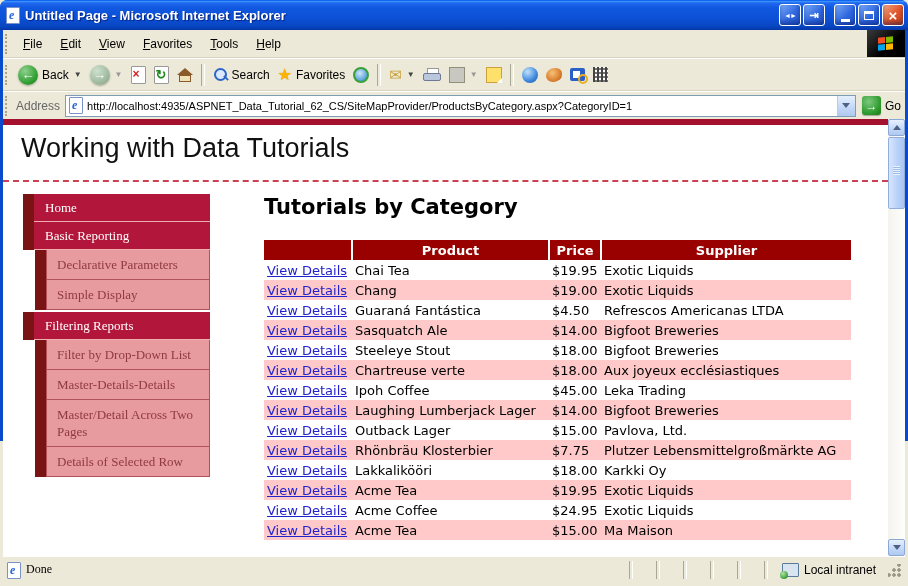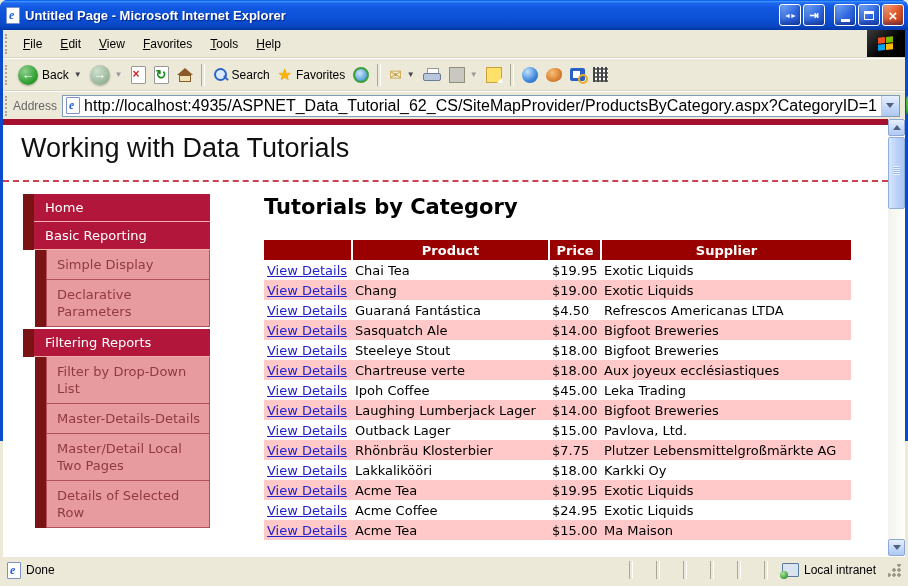--- a/index.html
+++ b/index.html
@@ -70,37 +70,37 @@
   .book::before{content:"";position:absolute;left:3px;top:3px;width:7px;height:7px;background:#fff;}
   .book::after{content:"";position:absolute;right:-3px;bottom:-3px;width:6px;height:6px;border:2px solid #E8B020;border-radius:50%;}
   .matrix{width:15px;height:15px;background:
     repeating-linear-gradient(90deg,#444 0 2px,transparent 2px 4px),
     repeating-linear-gradient(0deg,#777 0 2px,#fff 2px 4px);}
 
   
   .addressbar{height:27px;display:flex;align-items:center;border-top:1px solid #fff;padding-right:4px;font-size:12px;}
   .addr-label{color:#666;margin:0 5px 0 2px;text-align:center;}
   .addr-input{flex:1;height:22px;background:#fff;border:1px solid #7F9DB9;display:flex;align-items:center;padding-left:3px;gap:4px;box-sizing:border-box;}
-  .addr-url{flex:1;font-size:16px;color:#000;white-space:nowrap;overflow:hidden;}
+  .addr-url{flex:1;font-size:11px;color:#000;white-space:nowrap;overflow:hidden;}
   .addr-drop{width:17px;height:20px;background:linear-gradient(180deg,#E6F0FC,#C2D7F8 60%,#AFC8EE);border-left:1px solid #B8CCE8;display:flex;align-items:center;justify-content:center;}
   .tri-down{width:0;height:0;border-left:4px solid transparent;border-right:4px solid transparent;border-top:5px solid #4D6185;}
   .tri-up{width:0;height:0;border-left:4px solid transparent;border-right:4px solid transparent;border-bottom:5px solid #4D6185;}
   .go-box{display:flex;align-items:center;gap:4px;margin-left:6px;}
   .go-btn{width:19px;height:19px;border-radius:3px;display:flex;align-items:center;justify-content:center;color:#fff;font-weight:bold;font-size:12px;
     background:radial-gradient(circle at 35% 30%,#7CC87C,#2D9A2D 65%,#1C741C);box-shadow:0 1px 1px rgba(0,0,0,.3);}
 
   
   .content{flex:1;position:relative;background:#fff;overflow:hidden;}
   .page{position:absolute;left:0;top:0;right:17px;bottom:0;background:#fff;overflow:hidden;}
   .red-top{height:6px;background:#A4112E;}
   .site-header{height:47px;padding:8px 0 0 18px;border-bottom:2px dashed #CC4150;box-sizing:content-box;}
   .site-title{font-size:27px;color:#111;}
 
   .sidebar{position:absolute;left:20px;top:75px;width:187px;font-family:"DejaVu Sans",sans-serif;font-size:13px;}
-  .mi{display:flex;}
+  .mi{display:flex;font-family:Liberation Serif, serif;}
   .mi-accent{width:11px;background:#7A1414;flex:none;}
   .mi-body{flex:1;padding:5px 6px 5px 11px;line-height:17px;}
   .mi.lvl1 .mi-body{background:#B2173B;color:#fff;border-bottom:1px solid #F0AFAF;}
   .mi.lvl2{margin-left:12px;}
   .mi.lvl2 .mi-body{background:#E89B9E;color:#8E3A40;border:1px solid #B0515B;border-top:none;padding:6px 6px 6px 10px;}
   .mi.lvl2 + .mi.lvl1{margin-top:2px;}
 
   .main{position:absolute;left:261px;top:76px;right:18px;font-family:"DejaVu Sans",sans-serif;}
   .page-heading{font-size:21px;font-weight:bold;color:#000;margin:0 0 21px 0;font-family:"DejaVu Sans",sans-serif;}
   table.products{border-collapse:collapse;width:587px;font-size:13px;table-layout:fixed;}
@@ -117,21 +117,21 @@
   .sb-btn{position:absolute;left:0;width:17px;height:17px;box-sizing:border-box;border:1px solid #8CA8D8;border-radius:2px;
     background:linear-gradient(180deg,#E7F0FD,#C2D7F8 60%,#AFC8EE);display:flex;align-items:center;justify-content:center;}
   .sb-up{top:0;} .sb-down{bottom:0;}
   .sb-thumb{position:absolute;left:0;top:18px;width:17px;height:72px;box-sizing:border-box;border:1px solid #90AEDC;border-radius:2px;
     background:linear-gradient(90deg,#D8E6FD,#BCD3F9 50%,#AAC6F2);}
   .sb-thumb::after{content:"";position:absolute;left:4px;top:28px;width:7px;height:9px;
     background:repeating-linear-gradient(180deg,#EAF2FE 0 1px,#9DBBE8 1px 2px);}
 
   
   .statusbar{height:26px;display:flex;align-items:center;padding:0 4px;border-top:1px solid #fff;font-size:12px;background:#ECE9D8;}
-  .status-left{display:flex;align-items:center;gap:5px;flex:1;}
+  .status-left{display:flex;align-items:flex-start;gap:5px;flex:1;font-family:Liberation Serif, serif;}
   .status-panes{display:flex;margin-right:6px;}
   .sb-sep{width:2px;height:18px;margin-left:23px;border-left:1px solid #A9A796;border-right:1px solid #fff;}
   .zone{display:flex;align-items:center;gap:5px;padding:0 8px;}
   .zone-ico{position:relative;width:15px;height:12px;background:#D8E4F0;border:1px solid #5A7A9A;border-radius:1px;}
   .zone-ico::after{content:"";position:absolute;left:-3px;bottom:-3px;width:8px;height:8px;border-radius:50%;
     background:radial-gradient(circle at 35% 30%,#AEE6A0,#3E9E3E 70%);}
   .resize-grip{width:13px;height:13px;margin-left:4px;background:
     radial-gradient(circle at 11px 11px,#9a9786 1.5px,transparent 2px),
     radial-gradient(circle at 11px 6px,#9a9786 1.5px,transparent 2px),
     radial-gradient(circle at 6px 11px,#9a9786 1.5px,transparent 2px),
@@ -281,41 +281,41 @@
             <div class="mi lvl1">
               <span class="mi-accent"></span>
               <span class="mi-body">Home</span>
             </div>
             <div class="mi lvl1">
               <span class="mi-accent"></span>
               <span class="mi-body">Basic Reporting</span>
             </div>
             <div class="mi lvl2">
               <span class="mi-accent"></span>
+              <span class="mi-body">Declarative Parameters</span>
+            </div>
+            <div class="mi lvl2">
+              <span class="mi-accent"></span>
               <span class="mi-body">Simple Display</span>
             </div>
-            <div class="mi lvl2">
-              <span class="mi-accent"></span>
-              <span class="mi-body">Declarative Parameters</span>
-            </div>
             <div class="mi lvl1">
               <span class="mi-accent"></span>
               <span class="mi-body">Filtering Reports</span>
             </div>
             <div class="mi lvl2">
               <span class="mi-accent"></span>
               <span class="mi-body">Filter by Drop-Down List</span>
             </div>
             <div class="mi lvl2">
               <span class="mi-accent"></span>
               <span class="mi-body">Master-Details-Details</span>
             </div>
             <div class="mi lvl2">
               <span class="mi-accent"></span>
-              <span class="mi-body">Master/Detail Local Two Pages</span>
+              <span class="mi-body">Master/Detail Across Two Pages</span>
             </div>
             <div class="mi lvl2">
               <span class="mi-accent"></span>
               <span class="mi-body">Details of Selected Row</span>
             </div>
           </div>
 
         <div class="main">
           <h1 class="page-heading">Tutorials by Category</h1>
           <table class="products">

